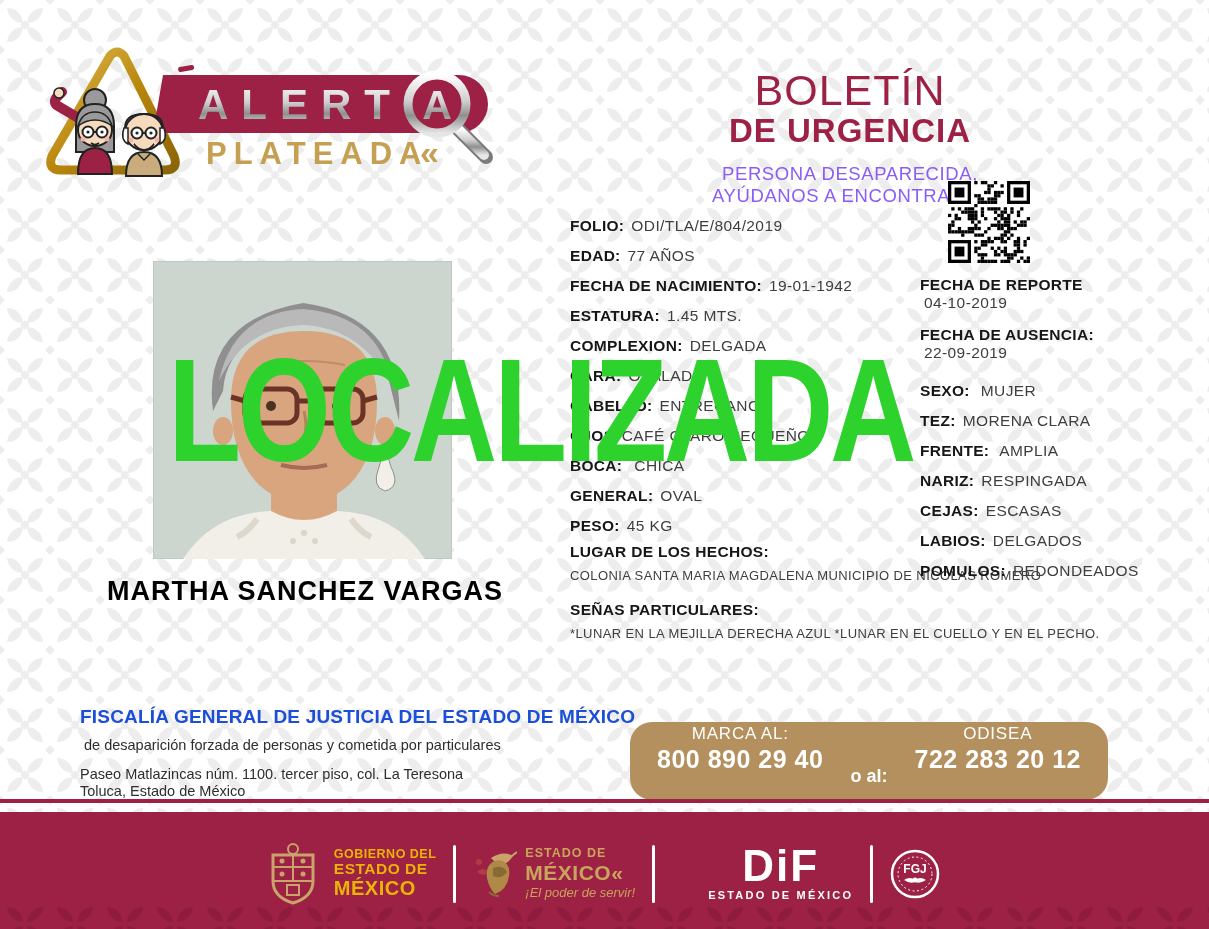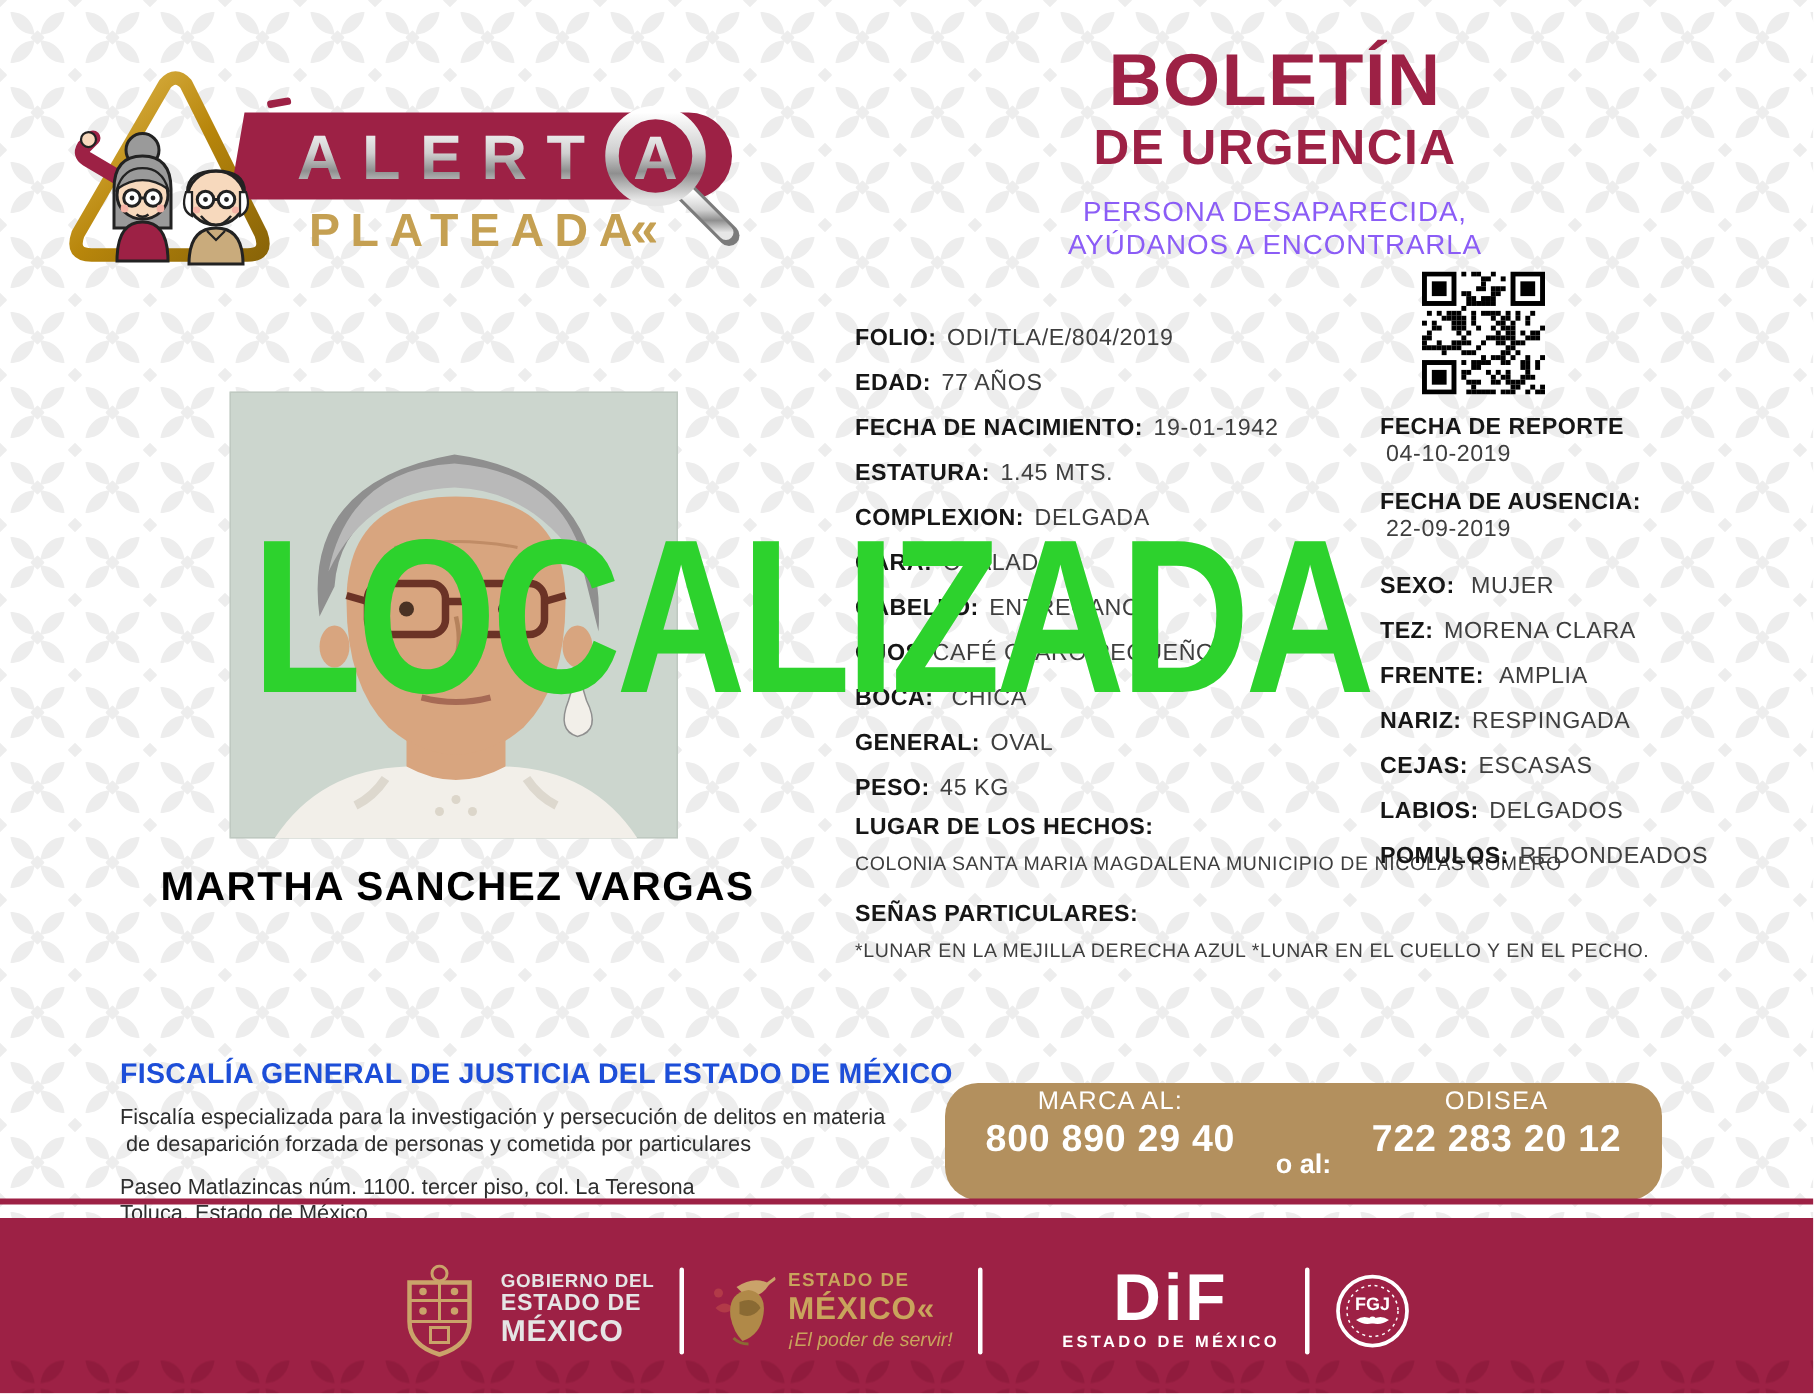--- a/index.html
+++ b/index.html
@@ -3,21 +3,21 @@
 <meta charset="utf-8">
 <style>
   * { margin:0; padding:0; box-sizing:border-box; }
   html,body { background:#ffffff; }
   body { font-family:"Liberation Sans", sans-serif; }
   .poster { position:relative; width:1209px; height:929px; background:#ffffff; overflow:hidden; }
   .bg-svg { position:absolute; left:0; top:0; z-index:0; }
 
   
   .headline { position:absolute; left:655px; top:30px; width:390px; text-align:center; z-index:5; }
-  .headline .t1 { font-size:49px; font-weight:700; letter-spacing:1px; color:#9d2145; line-height:1.0; }
+  .headline .t1 { font-size:43px; font-weight:400; letter-spacing:1px; color:#9d2145; line-height:1.0;margin-top:39px; }
   .headline .t2 { font-size:33px; font-weight:800; letter-spacing:1px; color:#9d2145; line-height:1.05; margin-top:2px; }
   .headline .sub { margin-top:14px; font-size:18.5px; color:#8b5cf6; letter-spacing:0.6px; line-height:1.22; }
 
   
   .logo-svg { position:absolute; left:38px; top:44px; z-index:5; }
 
   
   .qr { position:absolute; left:948px; top:181px; width:82px; height:82px; z-index:5; background:#fff; }
 
   
@@ -58,21 +58,21 @@
   .phonecol .plabel { font-size:17px; letter-spacing:0.8px; }
   .phonecol .pnum { font-size:25px; font-weight:800; letter-spacing:0.5px; margin-top:1px; }
   .oal { align-self:flex-end; font-size:18px; font-weight:800; margin-bottom:13px; }
 
   .maroon-rule { position:absolute; left:0; top:799px; width:1209px; height:4px; background:#9d2145; z-index:5; }
 
   
   .footer { position:absolute; left:0; top:812px; width:1209px; height:117px; background:#9d2145; z-index:6; overflow:hidden; }
   .footer-inner { position:relative; z-index:2; height:100%; display:flex; align-items:center; justify-content:center; gap:17px; padding-top:6px; }
   .fsep { width:3px; height:58px; background:#ffffff; border-radius:2px; }
-  .gob-text { color:#e5e5e5; font-weight:800; line-height:1.08; }
+  .gob-text { color:#eab308; font-weight:800; line-height:1.08; }
   .gob-text .g1 { font-size:12.5px; letter-spacing:0.5px; }
   .gob-text .g2 { font-size:15.5px; letter-spacing:0.5px; }
   .gob-text .g3 { font-size:20px; letter-spacing:0.5px; }
   .edomex { display:flex; align-items:center; gap:8px; }
   .edomex-text { color:#c9a45c; line-height:1.1; }
   .edomex-text .e1 { font-size:12.5px; letter-spacing:1px; font-weight:700; }
   .edomex-text .e2 { font-size:21px; font-weight:800; letter-spacing:0.5px; }
   .edomex-text .e3 { font-size:13px; font-style:italic; margin-top:2px; }
   .dif { text-align:center; color:#fff;margin-left:36px; }
   .dif .dif-big { font-size:44px; font-weight:800; letter-spacing:2px; line-height:0.9; }
@@ -519,21 +519,20 @@
         <span class="flabel">POMULOS:</span>
         <span class="fvalue">REDONDEADOS</span>
       </div>
   </div>
 
   <div class="localizada">LOCALIZADA</div>
 
   <div class="fiscalia">
     <div class="ftitle">FISCALÍA GENERAL DE JUSTICIA DEL ESTADO DE MÉXICO</div>
     <div class="fdesc">
-      <div>Fiscalía especializada para la investigación y persecución de delitos en materia</div>
       <div style="padding-left:4px">de desaparición forzada de personas y cometida por particulares</div>
     </div>
     <div class="faddr">
       <div>Paseo Matlazincas núm. 1100. tercer piso, col. La Teresona</div>
       <div>Toluca, Estado de México</div>
     </div>
   </div>
 
   <div class="phonebox">
     <div class="phonecol">

